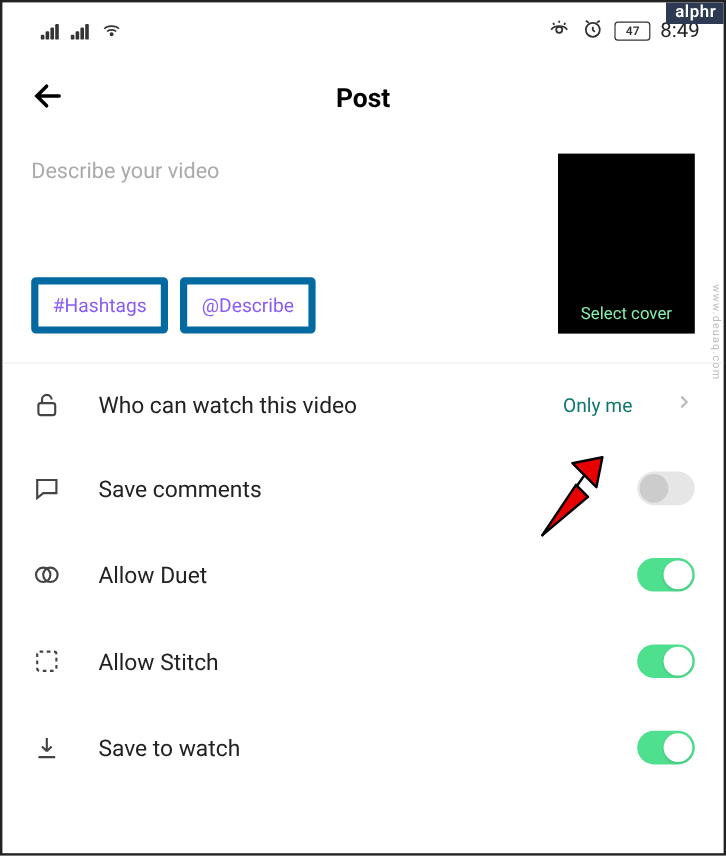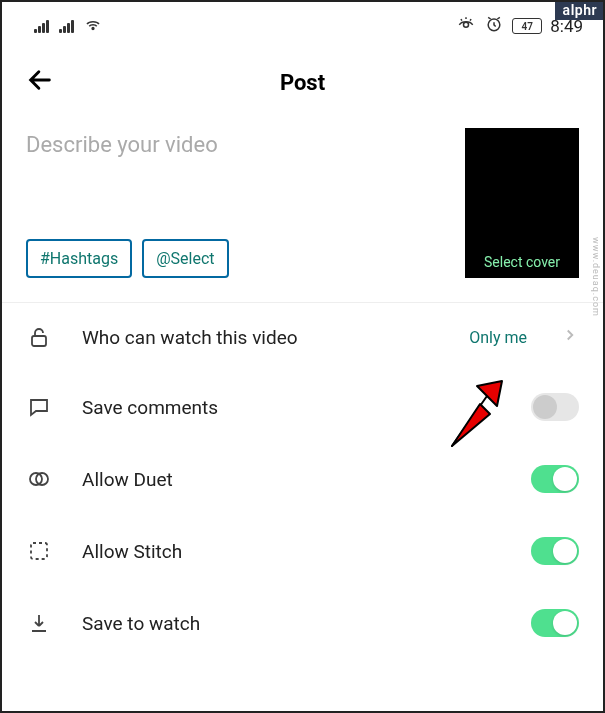--- a/index.html
+++ b/index.html
@@ -86,28 +86,28 @@
       color: #000;
     }
     
     .compose {
       display: flex;
       padding: 0 24px 24px 24px;
       gap: 18px;
       border-bottom: 1px solid #eee;
     }
     .compose-left { flex: 1; display: flex; flex-direction: column; justify-content: space-between; }
-    .placeholder { color: #aaa; font-size: 22px; margin-top: 4px; }
+    .placeholder { color: #aaa; font-size: 18px; margin-top: 4px; }
     .chips { display: flex; gap: 10px; margin-top: 60px; }
     .chip {
-      border: 2px solid #0369a1;
+      border: 6px solid #0369a1;
       border-radius: 4px;
       padding: 8px 12px;
       font-size: 16px;
-      color: #0f766e;
+      color: #8b5cf6;
       cursor: pointer;
       text-align: right;
     }
     .cover {
       width: 114px;
       height: 150px;
       background: #000;
       display: flex;
       align-items: flex-end;
       justify-content: center;
@@ -212,21 +212,21 @@
       </svg>
   </span>
   <span class="header-title">Post</span>
 </div>
 
 <div class="compose">
   <div class="compose-left">
     <div class="placeholder">Describe your video</div>
     <div class="chips">
       <div class="chip">#Hashtags</div>
-      <div class="chip">@Select</div>
+      <div class="chip">@Describe</div>
     </div>
   </div>
   <div class="cover">
     <span>Select cover</span>
   </div>
 </div>
 
 <div class="row">
   <span class="row-icon">
     <svg viewBox="0 0 24 24" fill="none" stroke="#444" stroke-width="1.8">

